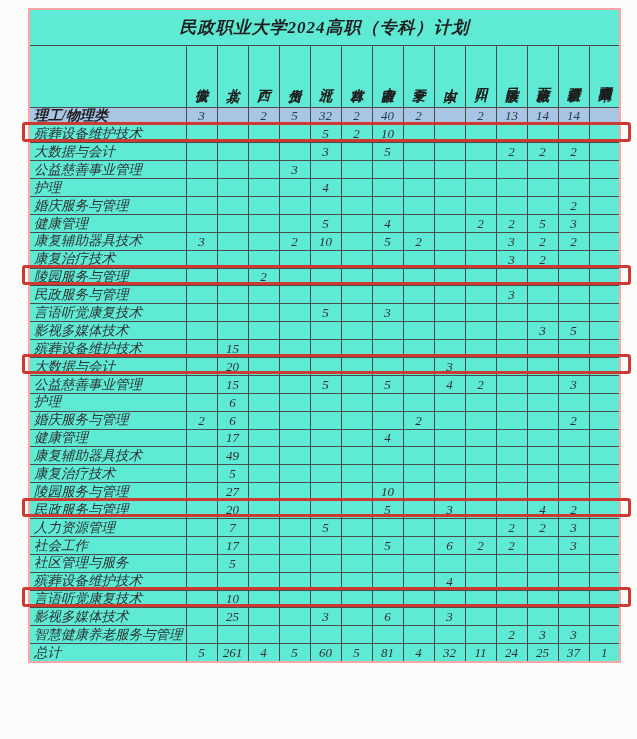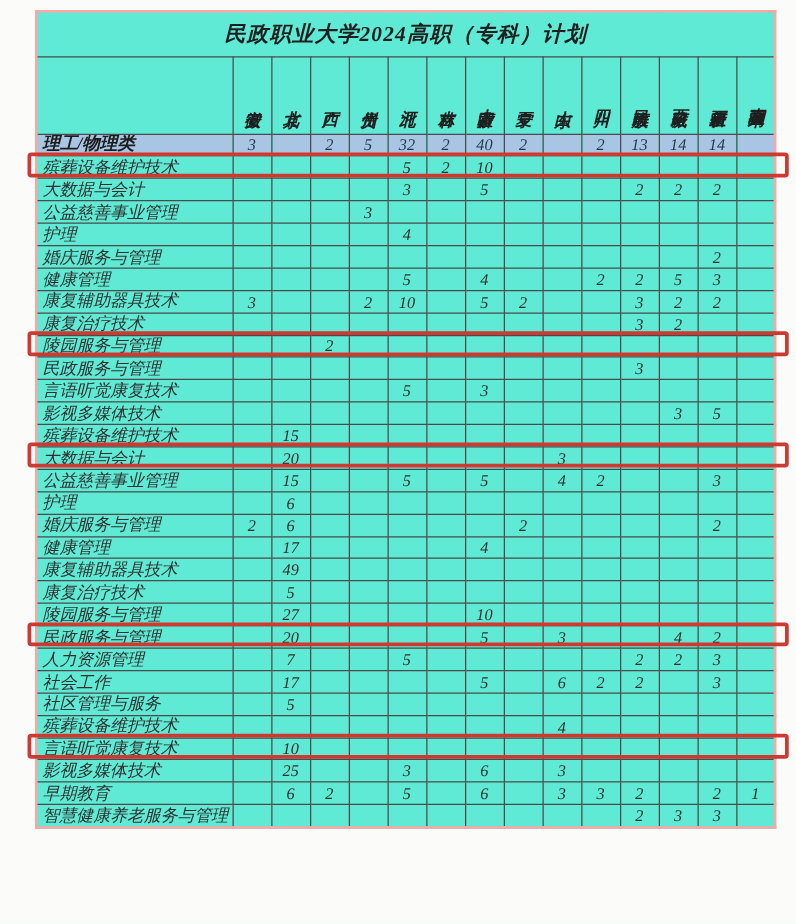--- a/index.html
+++ b/index.html
@@ -607,52 +607,52 @@
             <td class="val">6</td>
             <td class="val"></td>
             <td class="val">3</td>
             <td class="val"></td>
             <td class="val"></td>
             <td class="val"></td>
             <td class="val"></td>
             <td class="val"></td>
           </tr>
           <tr>
-            <td class="rowlabel">早期教育</td>
-            <td class="val"></td>
-            <td class="val">6</td>
-            <td class="val">2</td>
-            <td class="val"></td>
-            <td class="val">5</td>
-            <td class="val"></td>
-            <td class="val">6</td>
-            <td class="val"></td>
-            <td class="val">3</td>
-            <td class="val">3</td>
-            <td class="val">2</td>
-            <td class="val"></td>
-            <td class="val">2</td>
+            <td class="rowlabel">智慧健康养老服务与管理</td>
+            <td class="val"></td>
+            <td class="val"></td>
+            <td class="val"></td>
+            <td class="val"></td>
+            <td class="val"></td>
+            <td class="val"></td>
+            <td class="val"></td>
+            <td class="val"></td>
+            <td class="val"></td>
+            <td class="val"></td>
+            <td class="val">2</td>
+            <td class="val">3</td>
+            <td class="val">3</td>
+            <td class="val"></td>
+          </tr>
+          <tr>
+            <td class="rowlabel">总计</td>
+            <td class="val">5</td>
+            <td class="val">261</td>
+            <td class="val">4</td>
+            <td class="val">5</td>
+            <td class="val">60</td>
+            <td class="val">5</td>
+            <td class="val">81</td>
+            <td class="val">4</td>
+            <td class="val">32</td>
+            <td class="val">11</td>
+            <td class="val">24</td>
+            <td class="val">25</td>
+            <td class="val">37</td>
             <td class="val">1</td>
-          </tr>
-          <tr>
-            <td class="rowlabel">智慧健康养老服务与管理</td>
-            <td class="val"></td>
-            <td class="val"></td>
-            <td class="val"></td>
-            <td class="val"></td>
-            <td class="val"></td>
-            <td class="val"></td>
-            <td class="val"></td>
-            <td class="val"></td>
-            <td class="val"></td>
-            <td class="val"></td>
-            <td class="val">2</td>
-            <td class="val">3</td>
-            <td class="val">3</td>
-            <td class="val"></td>
           </tr>
         </tbody>
     </table>
   <div class="hlbox" style="top: 113.891px; height: 19.8906px;"></div>
       <div class="hlbox" style="top: 257.016px; height: 19.8906px;"></div>
       <div class="hlbox" style="top: 346.469px; height: 19.8906px;"></div>
       <div class="hlbox" style="top: 489.594px; height: 19.8906px;"></div>
       <div class="hlbox" style="top: 579.047px; height: 19.8906px;"></div>
     </div>
 </div>

